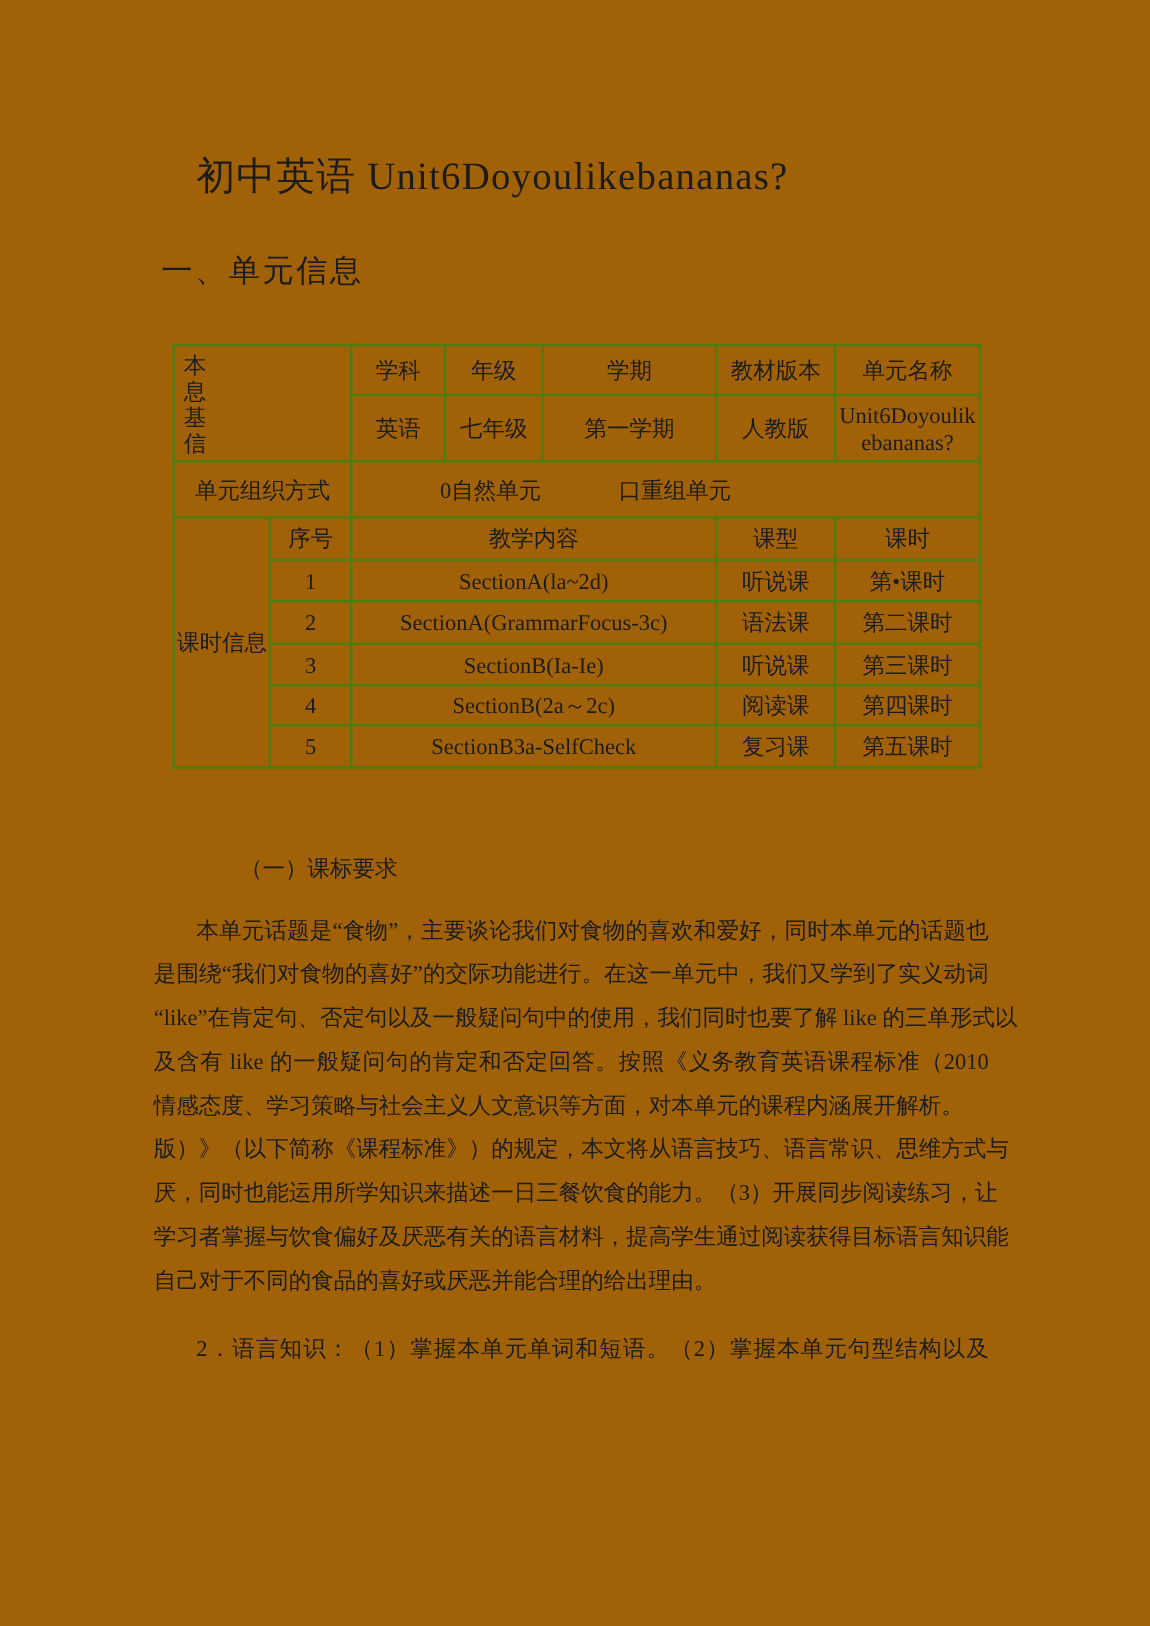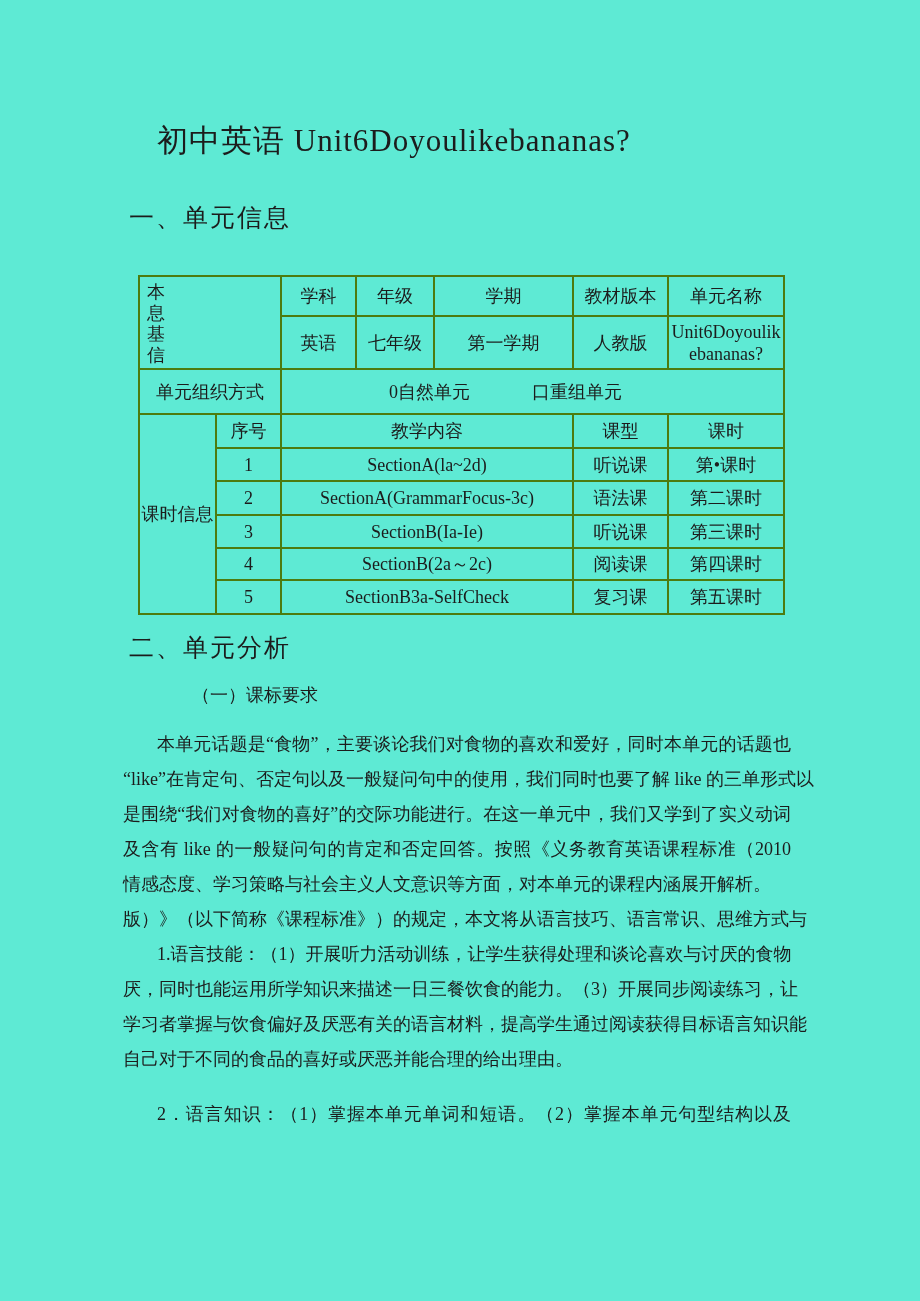--- a/index.html
+++ b/index.html
@@ -1,37 +1,37 @@
 <!DOCTYPE html>
 <html><head>
 <meta charset="utf-8">
 <style>
   html,body{margin:0;padding:0;background:#fff;}
   .page{
-    position:relative;width:920px;height:1301px;background:#5eead4;overflow:hidden;
+    position:relative;width:920px;height:1301px;background:#a16207;overflow:hidden;
     font-family:"Liberation Serif","DejaVu Serif",serif;color:#1c1c1c;
   }
   .doc-title{position:absolute;left:157px;top:121px;font-size:31px;line-height:40px;letter-spacing:1px;white-space:nowrap;}
   .h-sec{position:absolute;font-size:25px;line-height:32px;letter-spacing:2px;white-space:nowrap;}
   .h-sec1{left:129px;top:202px;}
   .h-sec2{left:129px;top:632px;}
   .h-sub{position:absolute;left:192px;top:683px;font-size:18px;line-height:24px;white-space:nowrap;}
 
   table.unit{
     position:absolute;left:138px;top:275px;border-collapse:collapse;table-layout:fixed;
   }
   table.unit td{
     border:2px solid #4d7c0f;text-align:center;vertical-align:middle;
     font-size:18px;line-height:22px;padding:0;overflow:hidden;
   }
   td.vert{vertical-align:top;text-align:left;}
   td.vert .vtxt{width:20px;margin:3px 0 0 6px;line-height:21px;word-break:break-all;font-size:18px;}
   td.lesson-label-cell{vertical-align:top;padding-top:6px;}
   td.org-value{text-align:left;}
-  .org-flex{display:flex;align-items:center;gap:62px;padding-left:107px;}
+  .org-flex{display:flex;align-items:center;gap:62px;padding-left:70px;}
   td.unit-name{word-break:break-all;padding:0 2px;font-size:17px;line-height:21px;}
 
   .body-text{position:absolute;left:123px;top:727px;width:668px;}
   .bl{font-size:18px;line-height:35px;height:35px;text-align:justify;text-align-last:justify;white-space:nowrap;overflow:visible;}
   .bl.end{text-align-last:left;}
   .bl.ind{text-indent:34px;}
   .bl.gap{margin-top:20px;}
 </style>
 </head>
 <body>
@@ -112,30 +112,28 @@
     </tr>
     <tr style="height:34px">
       <td>5</td>
       <td colspan="3">SectionB3a-SelfCheck</td>
       <td>复习课</td>
       <td>第五课时</td>
     </tr>
   </tbody>
     </table>
 
-  <div class="h-sec h-sec2">二、单元分析</div>
   <div class="h-sub">（一）课标要求</div>
 
   <div class="body-text">
     <div class="bl ind">本单元话题是“食物”，主要谈论我们对食物的喜欢和爱好，同时本单元的话题也</div>
+    <div class="bl">是围绕“我们对食物的喜好”的交际功能进行。在这一单元中，我们又学到了实义动词</div>
     <div class="bl">“like”在肯定句、否定句以及一般疑问句中的使用，我们同时也要了解 like 的三单形式以</div>
-    <div class="bl">是围绕“我们对食物的喜好”的交际功能进行。在这一单元中，我们又学到了实义动词</div>
     <div class="bl">及含有 like 的一般疑问句的肯定和否定回答。按照《义务教育英语课程标准（2010</div>
     <div class="bl end">情感态度、学习策略与社会主义人文意识等方面，对本单元的课程内涵展开解析。</div>
     <div class="bl">版）》（以下简称《课程标准》）的规定，本文将从语言技巧、语言常识、思维方式与</div>
-    <div class="bl ind">1.语言技能：（1）开展听力活动训练，让学生获得处理和谈论喜欢与讨厌的食物</div>
     <div class="bl">厌，同时也能运用所学知识来描述一日三餐饮食的能力。（3）开展同步阅读练习，让</div>
     <div class="bl">学习者掌握与饮食偏好及厌恶有关的语言材料，提高学生通过阅读获得目标语言知识能</div>
     <div class="bl end">自己对于不同的食品的喜好或厌恶并能合理的给出理由。</div>
     <div class="bl ind gap">2．语言知识：（1）掌握本单元单词和短语。（2）掌握本单元句型结构以及</div>
   </div>
 
 </div>
 
 </body></html>

